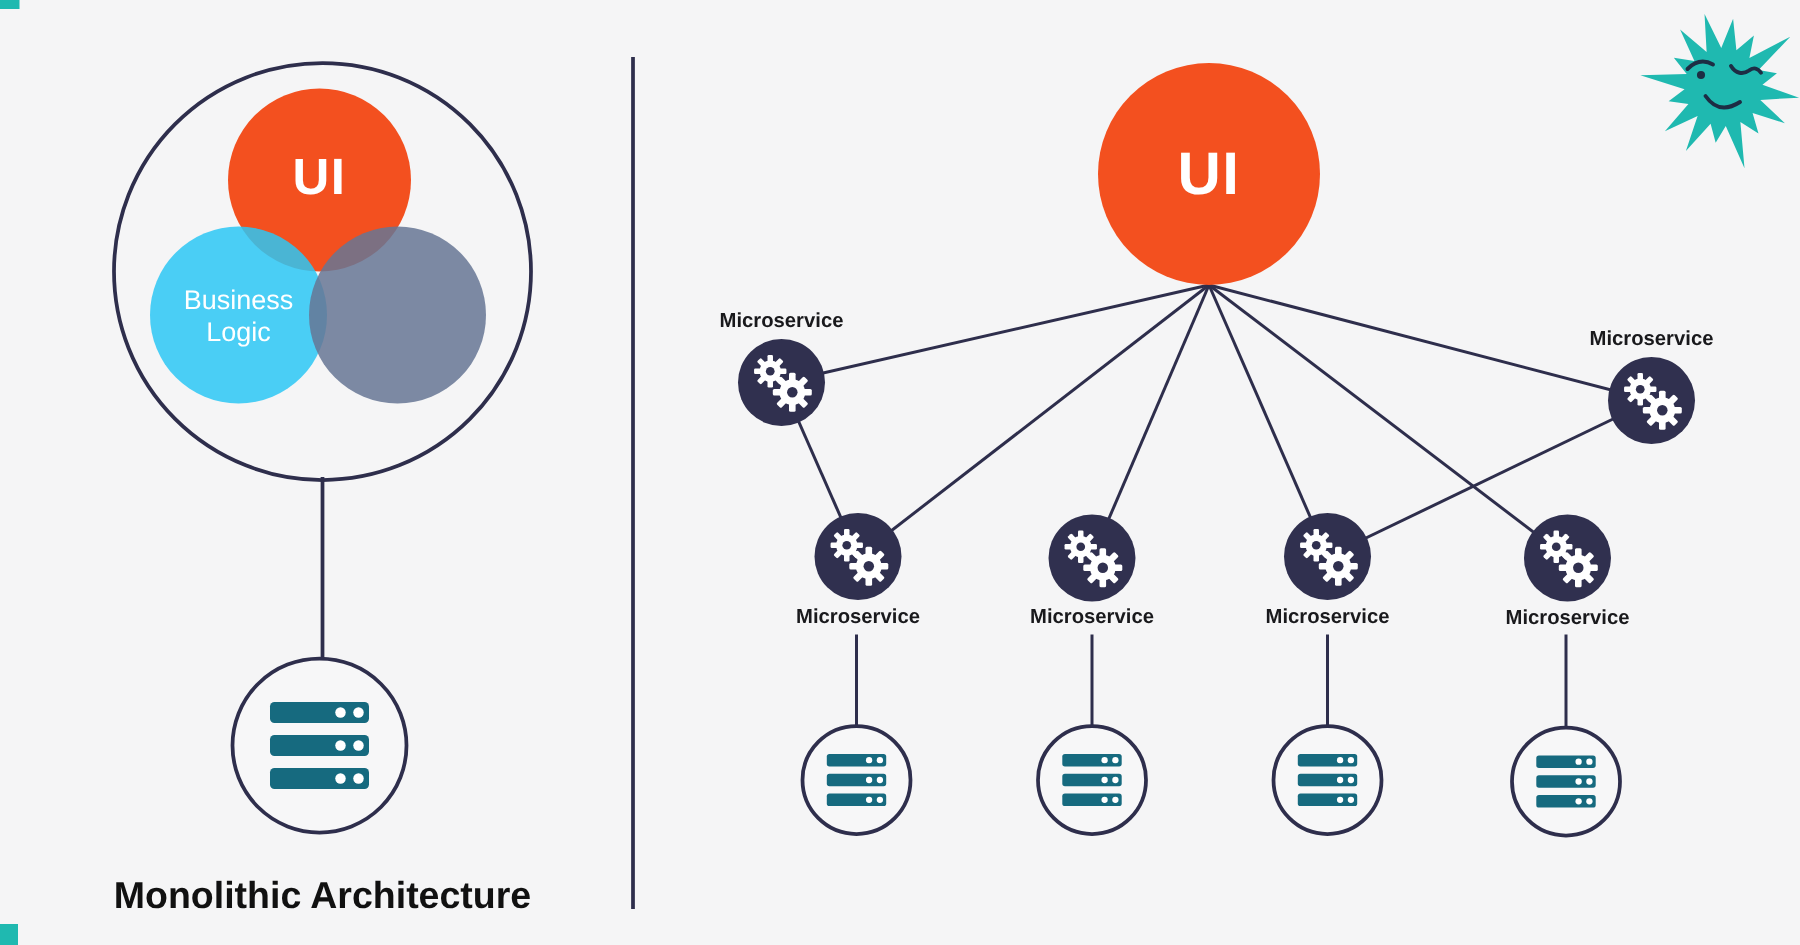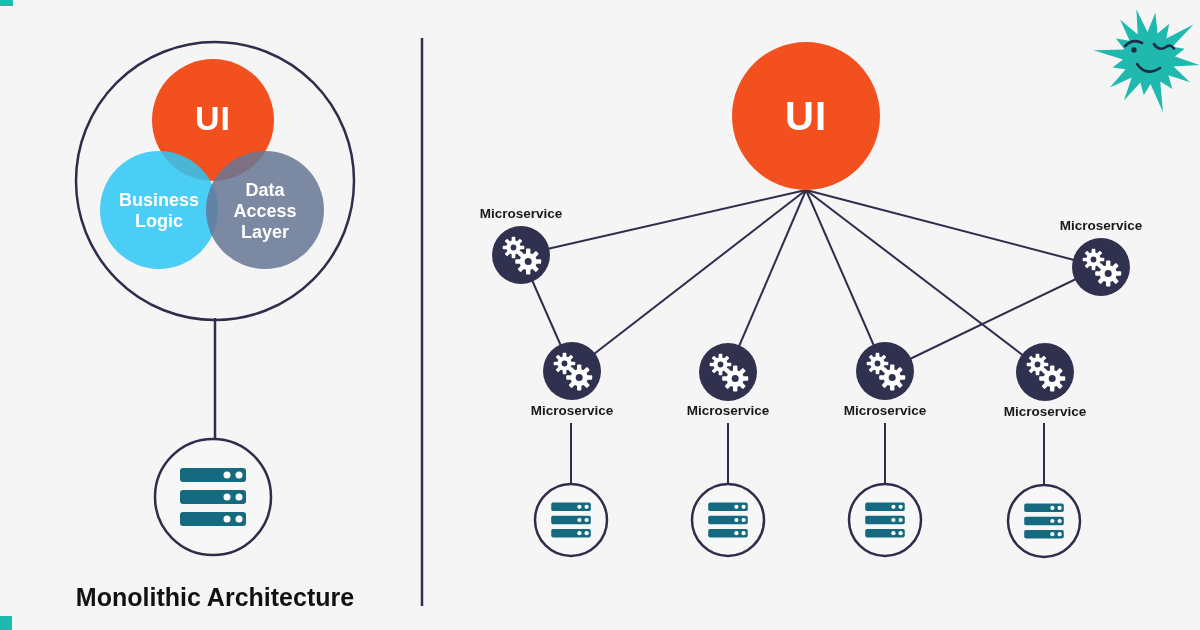--- a/index.html
+++ b/index.html
@@ -7,21 +7,21 @@
     width:1200px;height:630px;
     background:#F5F5F6;
     font-family:"Liberation Sans", sans-serif;
     overflow:hidden;
   }
   .canvas{position:relative;width:1032px;height:630px;}
   .canvas svg{position:absolute;left:0;top:0;}
   .txt{position:absolute;text-align:center;color:#ffffff;}
   .ui-label-left{left:153px;top:96px;width:120px;font-size:34px;font-weight:600;letter-spacing:1px;line-height:44px;}
   .ui-label-right{left:746px;top:92px;width:120px;font-size:40px;font-weight:600;letter-spacing:1px;line-height:48px;}
-  .venn-label{font-size:18px;font-weight:700;line-height:21px;}
+  .venn-label{font-size:18px;font-weight:400;line-height:21px;}
   .business{left:107px;top:190px;width:104px;}
   .dataaccess{left:219px;top:180px;width:92px;}
   .ms-label{font-size:13.5px;font-weight:700;color:#19191c;width:120px;line-height:16px;}
   .title{font-size:25px;font-weight:700;color:#111111;width:400px;line-height:30px;}
   .title-left{left:15px;top:582px;}
   .title-right{left:610px;top:582px;}
 </style>
 </head>
 <body>
 
@@ -155,21 +155,20 @@
         <path d="M -24,-12 Q -16,-20 -7,-15"></path>
         <circle cx="-15" cy="-8" r="2.7" fill="#1d2d44" stroke="none"></circle>
         <path d="M 5,-14 c 3,5 8,6 12,3 c 3,-2.5 6,-1.5 8,1.5"></path>
         <path d="M -12,6 q 9,13 23,4"></path>
       </g>
     </g>
   </svg>
 
   <div class="txt ui-label-left">UI</div>
   <div class="txt venn-label business">Business Logic</div>
-  <div class="txt venn-label dataaccess">Data Access Layer</div>
   <div class="txt title title-left">Monolithic Architecture</div>
 
   <div class="txt ui-label-right">UI</div>
   <div class="txt ms-label" style="left:461px;top:206px;">Microservice</div>
   <div class="txt ms-label" style="left:1041px;top:218px;">Microservice</div>
   <div class="txt ms-label" style="left:512px;top:403px;">Microservice</div>
   <div class="txt ms-label" style="left:668px;top:403px;">Microservice</div>
   <div class="txt ms-label" style="left:825px;top:403px;">Microservice</div>
   <div class="txt ms-label" style="left:985px;top:404px;">Microservice</div>
 </div>

